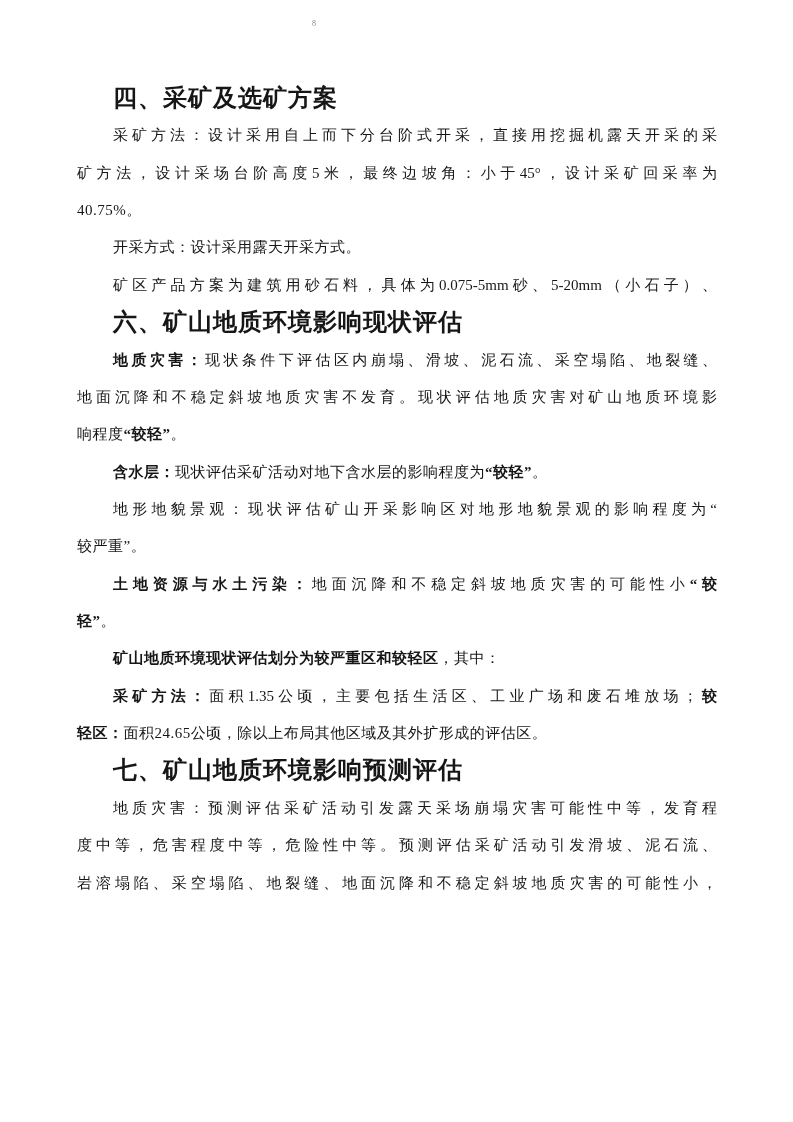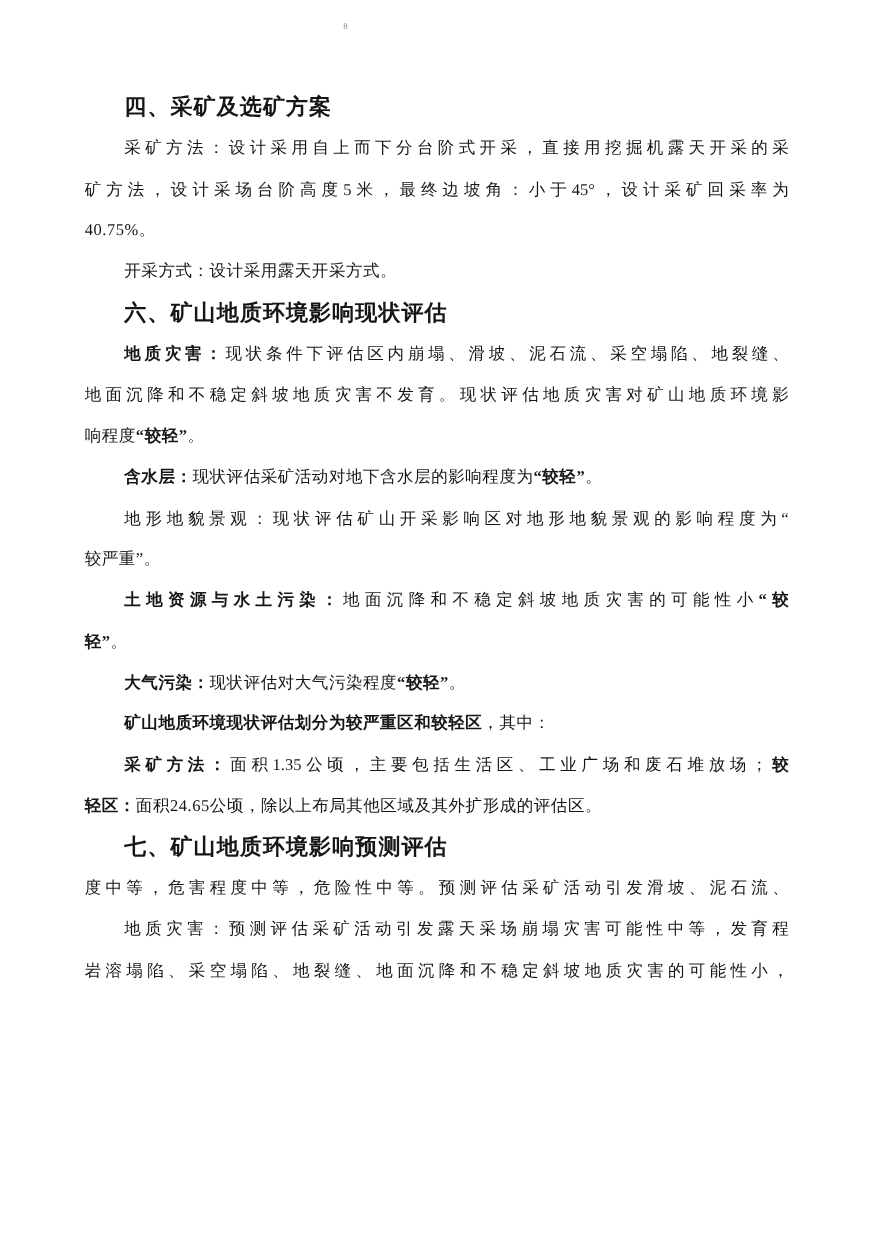--- a/index.html
+++ b/index.html
@@ -42,50 +42,50 @@
     letter-spacing: 0;
     white-space: normal;
     text-align: justify;
     text-align-last: justify;
     overflow: hidden;
   }
   .line.indent {
     padding-left: 36px;
   }
   .line.heading {
-    font-size: 20px;
+    font-size: 24px;
     letter-spacing: 1px;
     font-weight: 700;
   }
   .run.bold {
     font-weight: 700;
   }
 </style>
 </head>
 <body>
 
 <div class="page">
   <span class="artifact">8</span>
   <div class="content">
       <div class="line indent heading"><span class="run bold">四、采矿及选矿方案</span></div>
       <div class="line indent justify"><span class="run">采矿方法：设计采用自上而下分台阶式开采，直接用挖掘机露天开采的采</span></div>
       <div class="line justify"><span class="run">矿方法，设计采场台阶高度5米，最终边坡角：小于45°，设计采矿回采率为</span></div>
       <div class="line"><span class="run">40.75%。</span></div>
       <div class="line indent"><span class="run">开采方式：设计采用露天开采方式。</span></div>
+      <div class="line indent justify"><span class="run">矿区产品方案为建筑用砂石料，具体为0.075-5mm砂、5-20mm（小石子）、</span></div>
       <div class="line indent heading"><span class="run bold">六、矿山地质环境影响现状评估</span></div>
       <div class="line indent justify"><span class="run bold">地质灾害：</span><span class="run">现状条件下评估区内崩塌、滑坡、泥石流、采空塌陷、地裂缝、</span></div>
       <div class="line justify"><span class="run">地面沉降和不稳定斜坡地质灾害不发育。现状评估地质灾害对矿山地质环境影</span></div>
       <div class="line"><span class="run">响程度</span><span class="run bold">“较轻”</span><span class="run">。</span></div>
       <div class="line indent"><span class="run bold">含水层：</span><span class="run">现状评估采矿活动对地下含水层的影响程度为</span><span class="run bold">“较轻”</span><span class="run">。</span></div>
       <div class="line indent justify"><span class="run">地形地貌景观：现状评估矿山开采影响区对地形地貌景观的影响程度为“</span></div>
       <div class="line"><span class="run">较严重”。</span></div>
       <div class="line indent justify"><span class="run bold">土地资源与水土污染：</span><span class="run">地面沉降和不稳定斜坡地质灾害的可能性小</span><span class="run bold">“较</span></div>
       <div class="line"><span class="run bold">轻”</span><span class="run">。</span></div>
-      <div class="line indent"><span class="run bold">大气污染：</span><span class="run">现状评估对大气污染程度</span><span class="run bold">“较轻”</span><span class="run">。</span></div>
       <div class="line indent"><span class="run bold">矿山地质环境现状评估划分为较严重区和较轻区</span><span class="run">，其中：</span></div>
       <div class="line indent justify"><span class="run bold">采矿方法：</span><span class="run">面积1.35公顷，主要包括生活区、工业广场和废石堆放场；</span><span class="run bold">较</span></div>
       <div class="line"><span class="run bold">轻区：</span><span class="run">面积24.65公顷，除以上布局其他区域及其外扩形成的评估区。</span></div>
       <div class="line indent heading"><span class="run bold">七、矿山地质环境影响预测评估</span></div>
+      <div class="line indent justify"><span class="run">地质灾害：预测评估采矿活动引发露天采场崩塌灾害可能性中等，发育程</span></div>
       <div class="line justify"><span class="run">度中等，危害程度中等，危险性中等。预测评估采矿活动引发滑坡、泥石流、</span></div>
-      <div class="line indent justify"><span class="run">地质灾害：预测评估采矿活动引发露天采场崩塌灾害可能性中等，发育程</span></div>
       <div class="line justify"><span class="run">岩溶塌陷、采空塌陷、地裂缝、地面沉降和不稳定斜坡地质灾害的可能性小，</span></div>
     </div>
 </div>
 
 </body></html>

